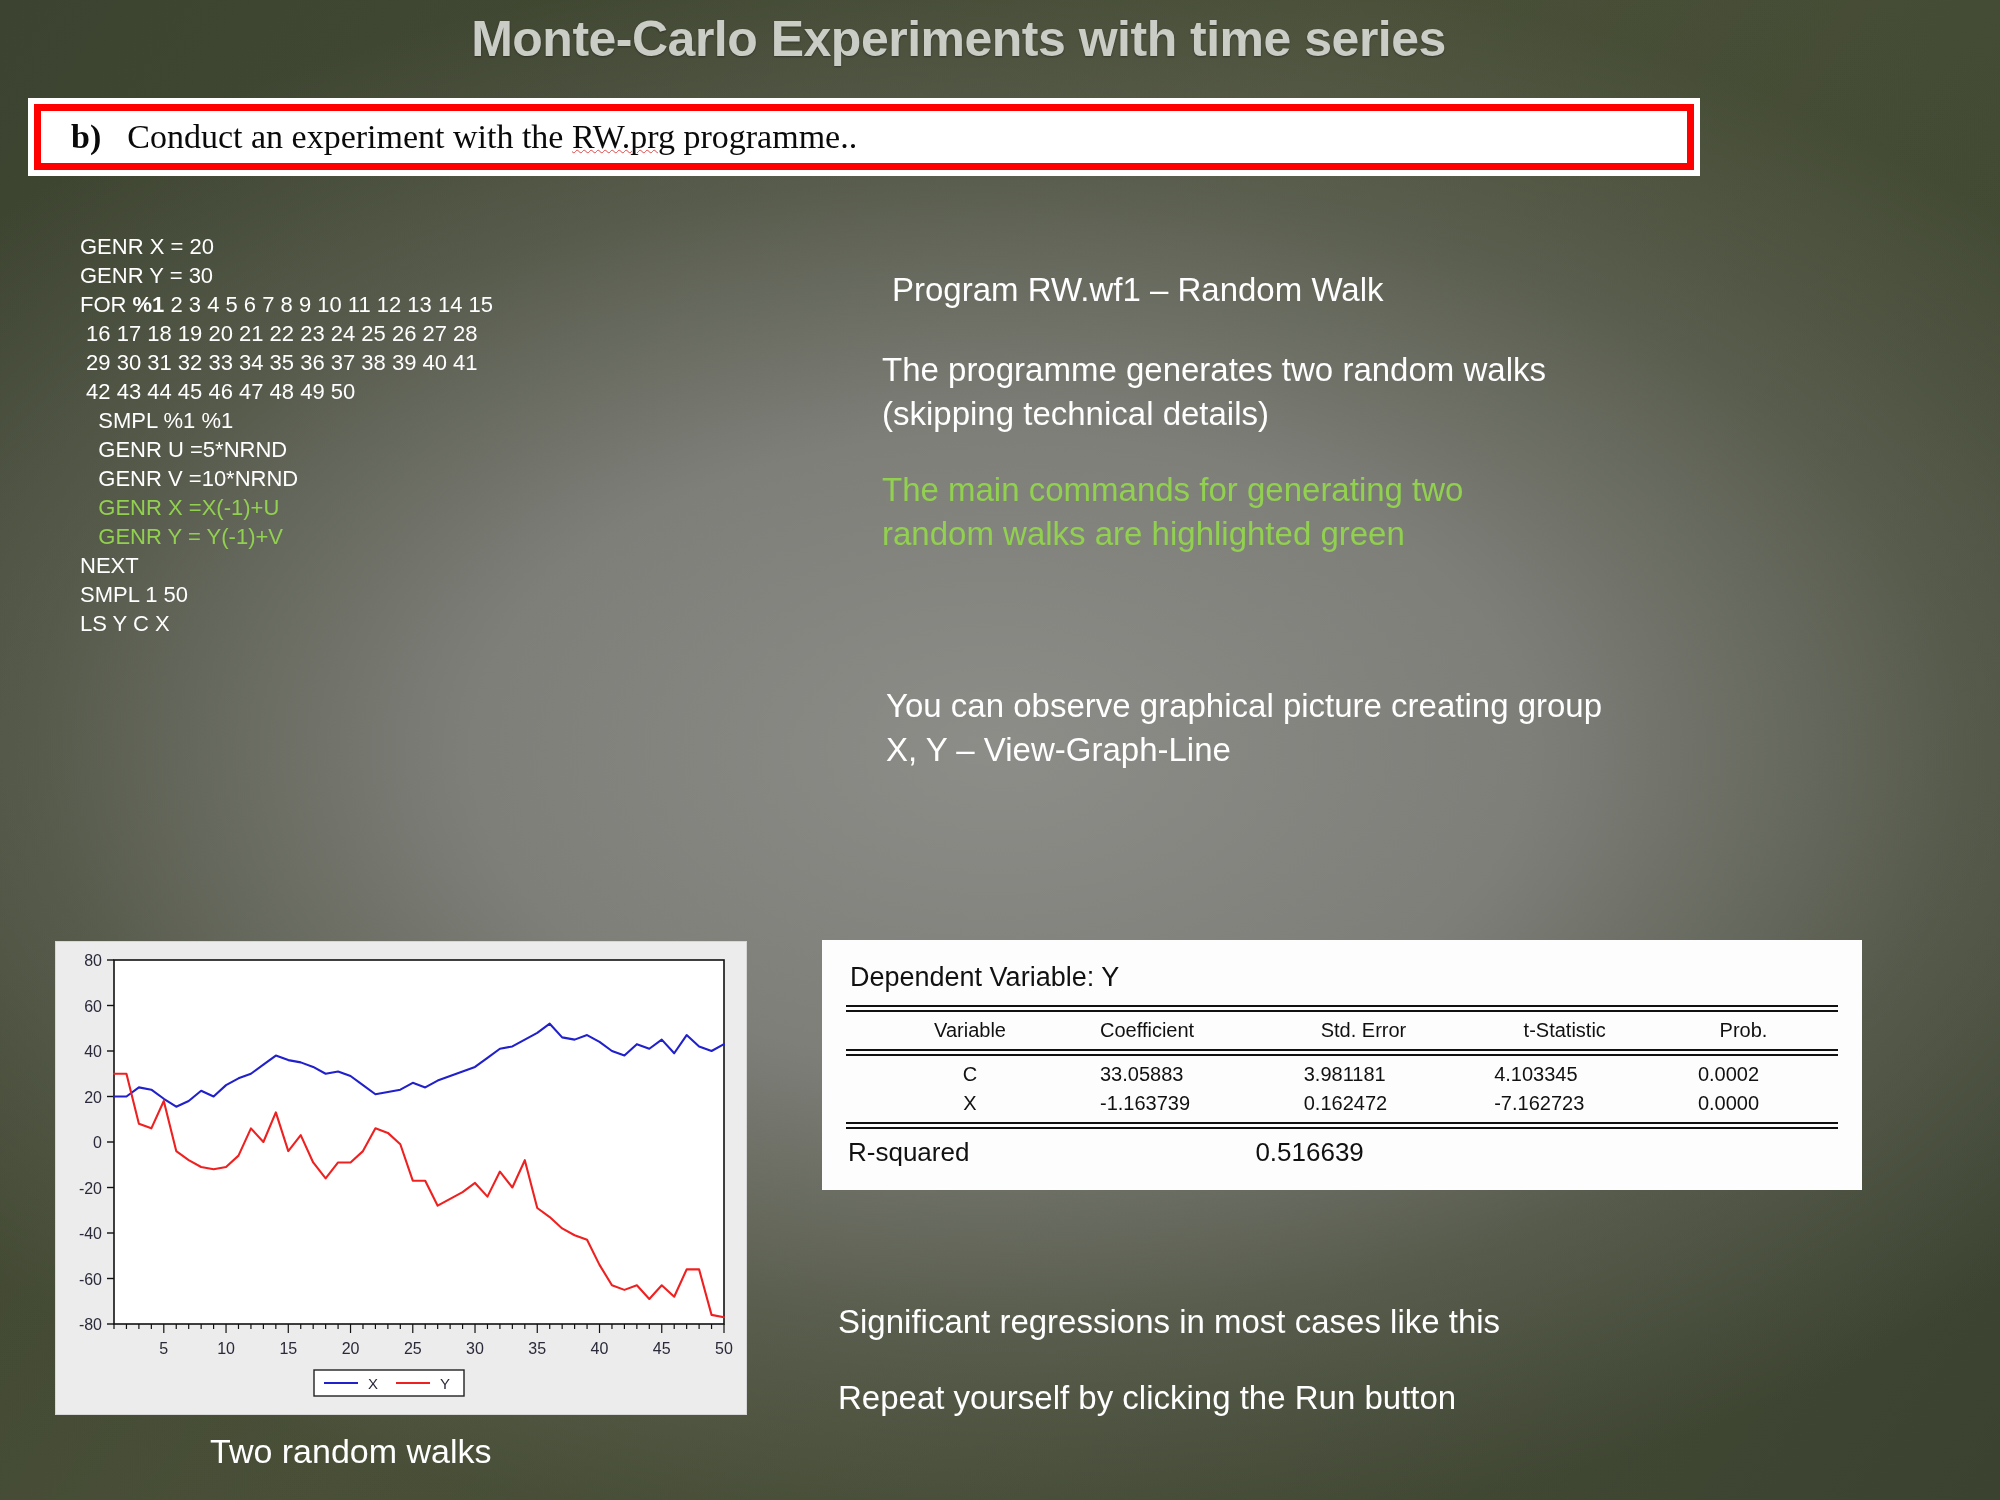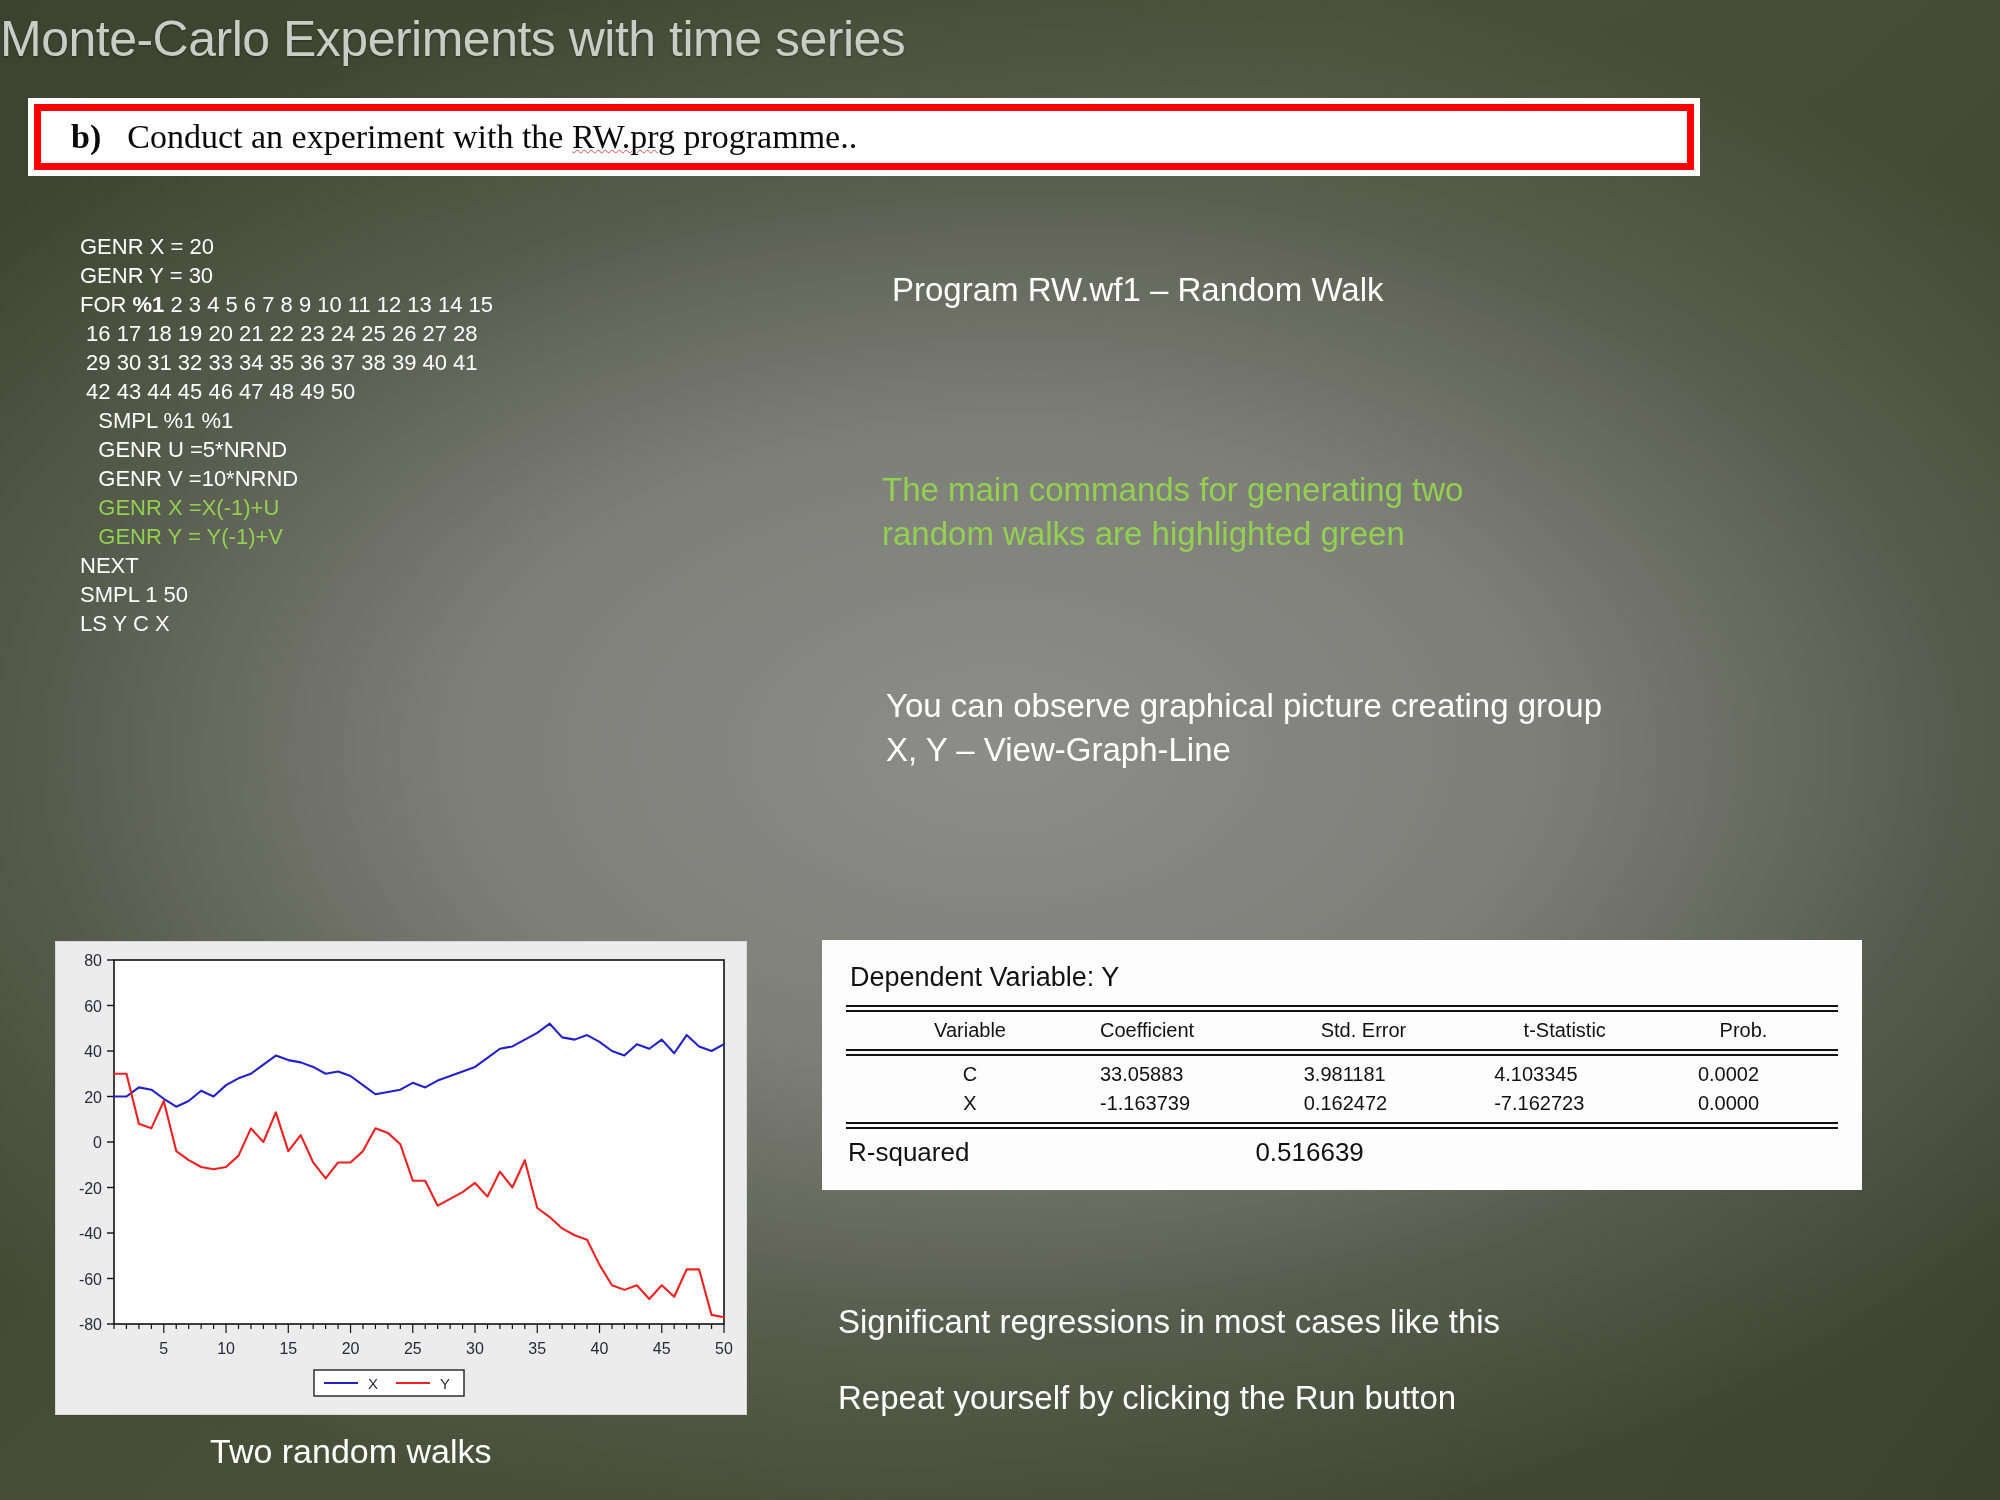--- a/index.html
+++ b/index.html
@@ -17,23 +17,23 @@
       radial-gradient(ellipse 78% 62% at 50% 50%, rgba(142,142,138,0.98) 0%, rgba(131,131,127,0.92) 34%, rgba(104,106,96,0.55) 62%, rgba(62,68,48,0.05) 86%, rgba(58,64,45,0) 100%),
       linear-gradient(125deg, #3c4330 0%, #414832 22%, #4a5038 45%, #454c35 65%, #3b4230 100%);
   }
 
   
   .slide-title {
     position: absolute;
     top: 10px;
     left: 0;
     width: 1917px;
-    text-align: left;
+    text-align: center;
     font-size: 50px;
-    font-weight: normal;
+    font-weight: bold;
     color: #c9cdc5;
     letter-spacing: -0.5px;
     text-shadow: 0 1px 2px rgba(0,0,0,0.35);
   }
 
   
   .header-box {
     position: absolute;
     left: 28px;
     top: 98px;
@@ -175,20 +175,22 @@
     <div class="header-box-inner">
       <div class="header-text">
         <span class="label">b)</span><span>Conduct an experiment with the </span><span class="squiggle">RW.prg</span><span> programme..</span>
       </div>
     </div>
   </div>
 
   <div class="code-block" id="code-block"><div class="code-line">GENR X = 20</div><div class="code-line">GENR Y = 30</div><div class="code-line">FOR <b>%1</b> 2 3 4 5 6 7 8 9 10 11 12 13 14 15</div><div class="code-line"> 16 17 18 19 20 21 22 23 24 25 26 27 28</div><div class="code-line"> 29 30 31 32 33 34 35 36 37 38 39 40 41</div><div class="code-line"> 42 43 44 45 46 47 48 49 50</div><div class="code-line">   SMPL %1 %1</div><div class="code-line">   GENR U =5*NRND</div><div class="code-line">   GENR V =10*NRND</div><div class="code-line green">   GENR X =X(-1)+U</div><div class="code-line green">   GENR Y = Y(-1)+V</div><div class="code-line">NEXT</div><div class="code-line">SMPL 1 50</div><div class="code-line">LS Y C X</div></div>
 
   <div class="rt" id="rt-program">Program RW.wf1 – Random Walk</div>
+  <div class="rt" id="rt-generates">The programme generates two random walks
+(skipping technical details)</div>
   <div class="rt green" id="rt-green">The main commands for generating two
 random walks are highlighted green</div>
   <div class="rt" id="rt-observe">You can observe graphical picture creating group
 X, Y – View-Graph-Line</div>
   <div class="rt" id="rt-significant">Significant regressions in most cases like this</div>
   <div class="rt" id="rt-repeat">Repeat yourself by clicking the Run button</div>
 
   <div class="caption">Two random walks</div>
 
   <div class="chart-panel">

